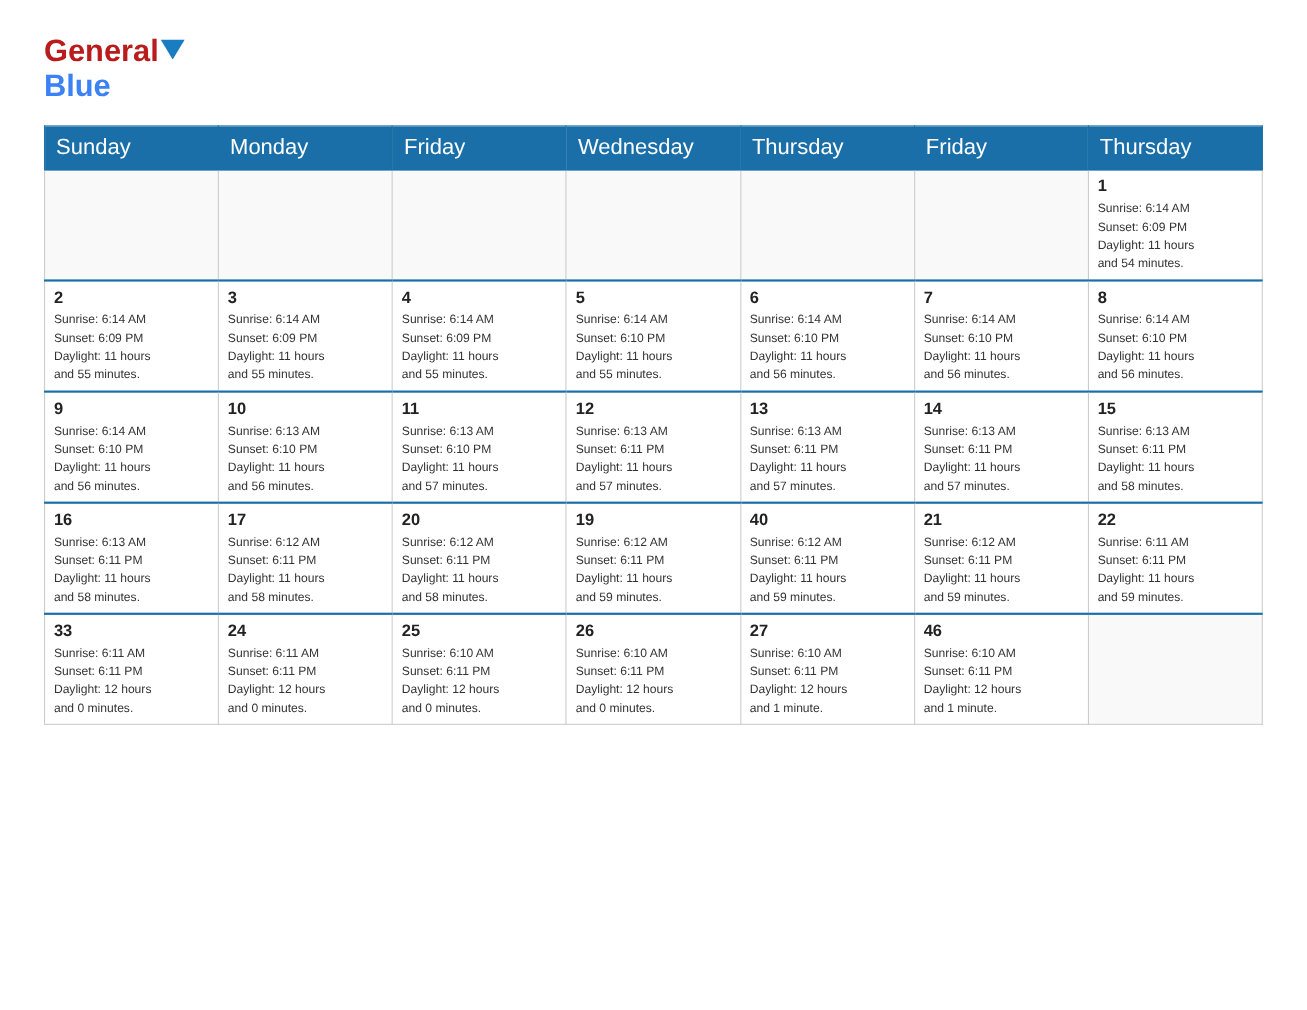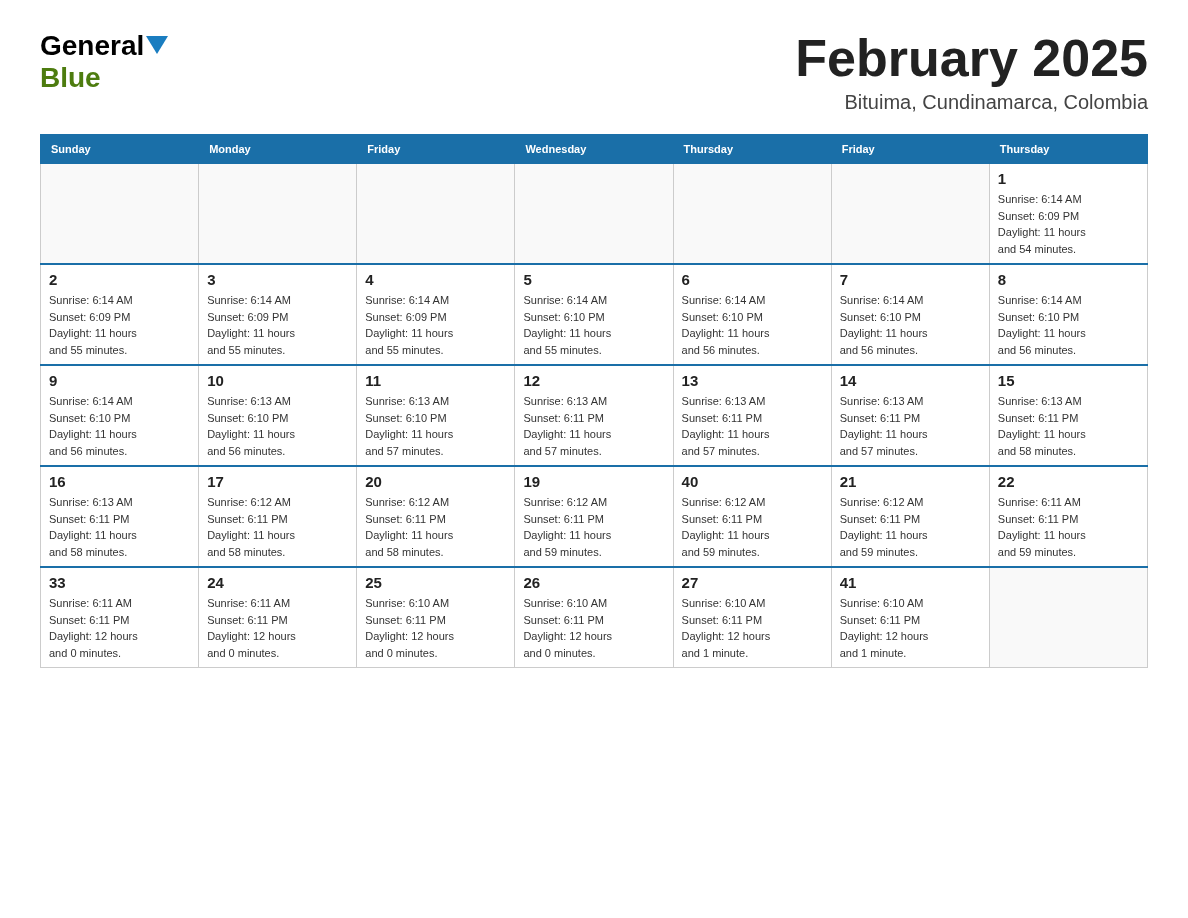--- a/index.html
+++ b/index.html
@@ -39,22 +39,22 @@
       color: #444;
       margin-top: 4px;
     }
     .calendar {
       width: 100%;
       border-collapse: collapse;
     }
     .calendar th {
       background-color: #1a6fa8;
       color: #fff;
-      font-size: 11px;
-      font-weight: bold;
+      font-size: 20px;
+      font-weight: normal;
       padding: 8px 10px;
       text-align: left;
       border: 1px solid #1a6fa8;
     }
     .calendar td {
       border: 1px solid #ccc;
       vertical-align: top;
       padding: 6px 8px;
       width: calc(100% / 7);
       min-height: 100px;
@@ -77,34 +77,30 @@
     .row-divider td {
       border-top: 2px solid #1a6fa8;
     }
   </style>
 </head>
 <body>
 
 <div class="header-area">
   <div class="logo">
     <div class="logo-line1">
-      <span style="font-size:28px;font-weight:bold;color:#000000;">General</span>
+      <span style="font-size:28px;font-weight:bold;color:#b91c1c;">General</span>
       <span style="display:inline-block;margin-left:2px;margin-top:2px;">
         <svg width="22" height="18" viewBox="0 0 22 18">
           <polygon points="0,0 22,0 11,18" fill="#1a7dc0"></polygon>
         </svg>
       </span>
     </div>
     <div>
-      <span style="font-size:28px;font-weight:bold;color:#4d7c0f;">Blue</span>
+      <span style="font-size:28px;font-weight:bold;color:#3b82f6;">Blue</span>
     </div>
-  </div>
-  <div class="title-area">
-    <div class="calendar-title">February 2025</div>
-    <div class="calendar-subtitle">Bituima, Cundinamarca, Colombia</div>
   </div>
 </div>
 
 <table class="calendar">
   <thead>
     <tr>
     <th>Sunday</th>
         <th>Monday</th>
         <th>Friday</th>
         <th>Wednesday</th>
@@ -312,21 +308,21 @@
 and 0 minutes.</div>
         </td>
         <td>
           <div class="day-number">27</div>
           <div class="day-info" style="white-space: pre-line;">Sunrise: 6:10 AM
 Sunset: 6:11 PM
 Daylight: 12 hours
 and 1 minute.</div>
         </td>
         <td>
-          <div class="day-number">41</div>
+          <div class="day-number">46</div>
           <div class="day-info" style="white-space: pre-line;">Sunrise: 6:10 AM
 Sunset: 6:11 PM
 Daylight: 12 hours
 and 1 minute.</div>
         </td>
         <td class="empty"></td>
       </tr>
     </tbody>
 </table>
 

